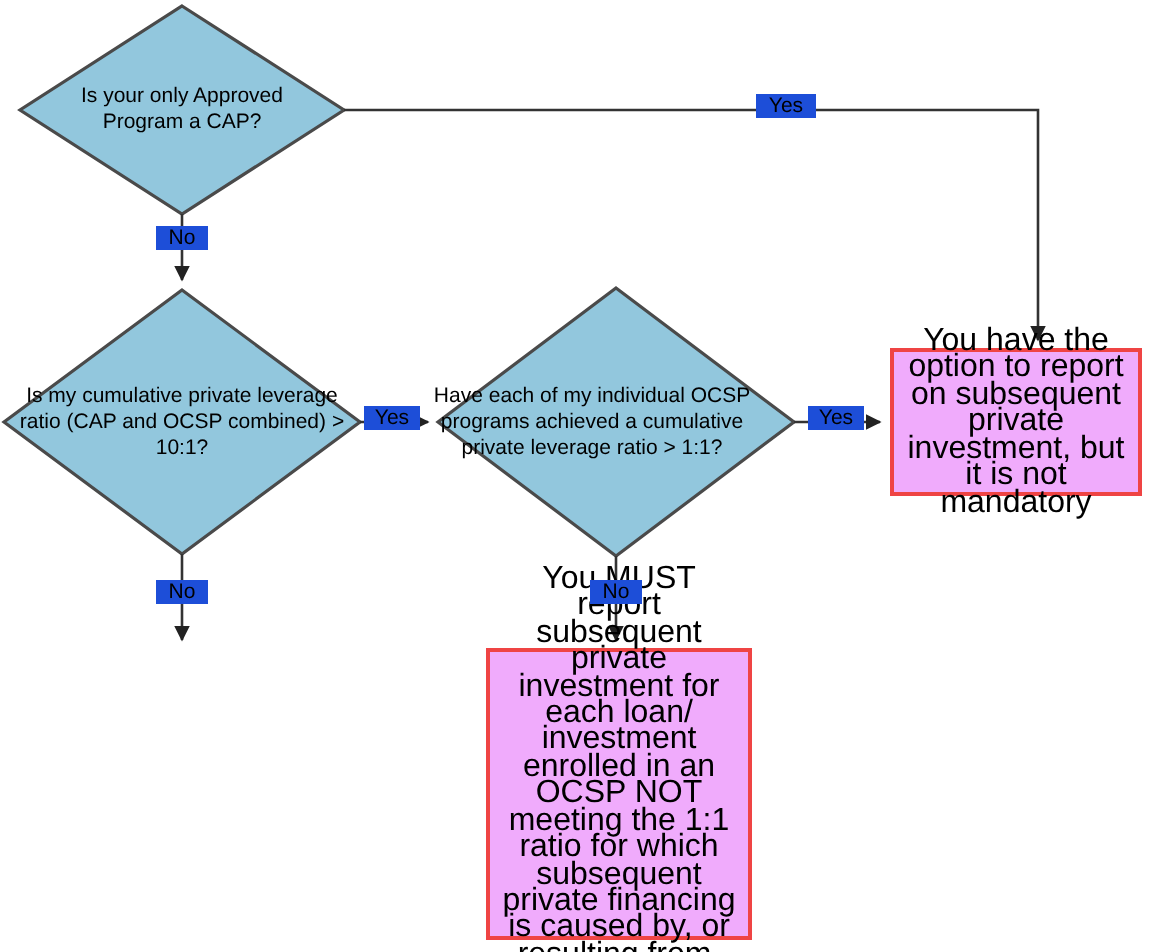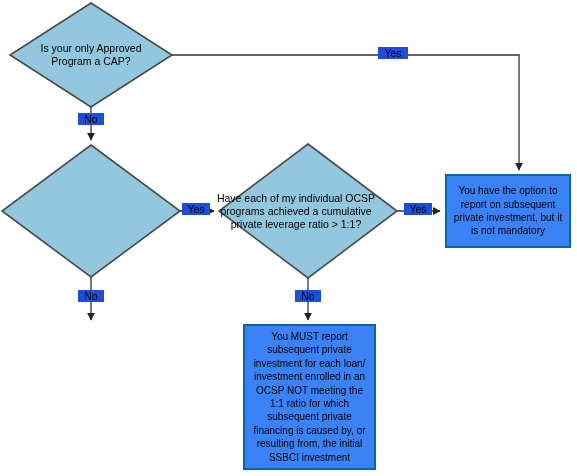--- a/index.html
+++ b/index.html
@@ -32,29 +32,29 @@
     align-items: center;
     justify-content: center;
     text-align: center;
     color: #000000;
     font-size: 10.5px;
     line-height: 13px;
     pointer-events: none;
   }
   .process-box {
     position: absolute;
-    background: #3b82f6;
-    border: 2px solid #0369a1;
+    background: #f0abfc;
+    border: 2px solid #ef4444;
     box-sizing: border-box;
     display: flex;
     align-items: center;
     justify-content: center;
     text-align: center;
     color: #000000;
-    font-size: 10px;
+    font-size: 16px;
     line-height: 13.4px;
     padding: 3px 4px;
   }
   .edge-label {
     position: absolute;
     background: #1d4ed8;
     color: #000000;
     font-size: 10.5px;
     line-height: 12px;
     padding: 0 1px;
@@ -88,20 +88,21 @@
 
     <path d="M 91,277 L 91,320" fill="none" stroke="#333333" stroke-width="1.3" marker-end="url(#arrow)"></path>
 
     <path d="M 397,211 L 440,211" fill="none" stroke="#333333" stroke-width="1.3" marker-end="url(#arrow)"></path>
 
     <path d="M 308,278 L 308,320" fill="none" stroke="#333333" stroke-width="1.3" marker-end="url(#arrow)"></path>
   </svg>
 
   <div class="decision-label" style="left:22px; top:30px; width:138px; height:50px;">Is your only Approved Program a CAP?</div>
 
+  <div class="decision-label" style="left:6px; top:186px; width:170px; height:50px;">Is my cumulative private leverage ratio (CAP and OCSP combined) &gt; 10:1?</div>
 
   <div class="decision-label" style="left:212px; top:180px; width:168px; height:62px;">Have each of my individual OCSP programs achieved a cumulative private leverage ratio &gt; 1:1?</div>
 
   <div class="process-box" style="left:445px; top:174px; width:126px; height:74px;">You have the option to report on subsequent private investment, but it is not mandatory</div>
 
 
   <div class="process-box" style="left:243px; top:324px; width:133px; height:146px;">You MUST report subsequent private investment for each loan/ investment enrolled in an OCSP NOT meeting the 1:1 ratio for which subsequent private financing is caused by, or resulting from, the initial SSBCI investment</div>
 
   <div class="edge-label" style="left:378px; top:47px; width:28px;">Yes</div>
 

